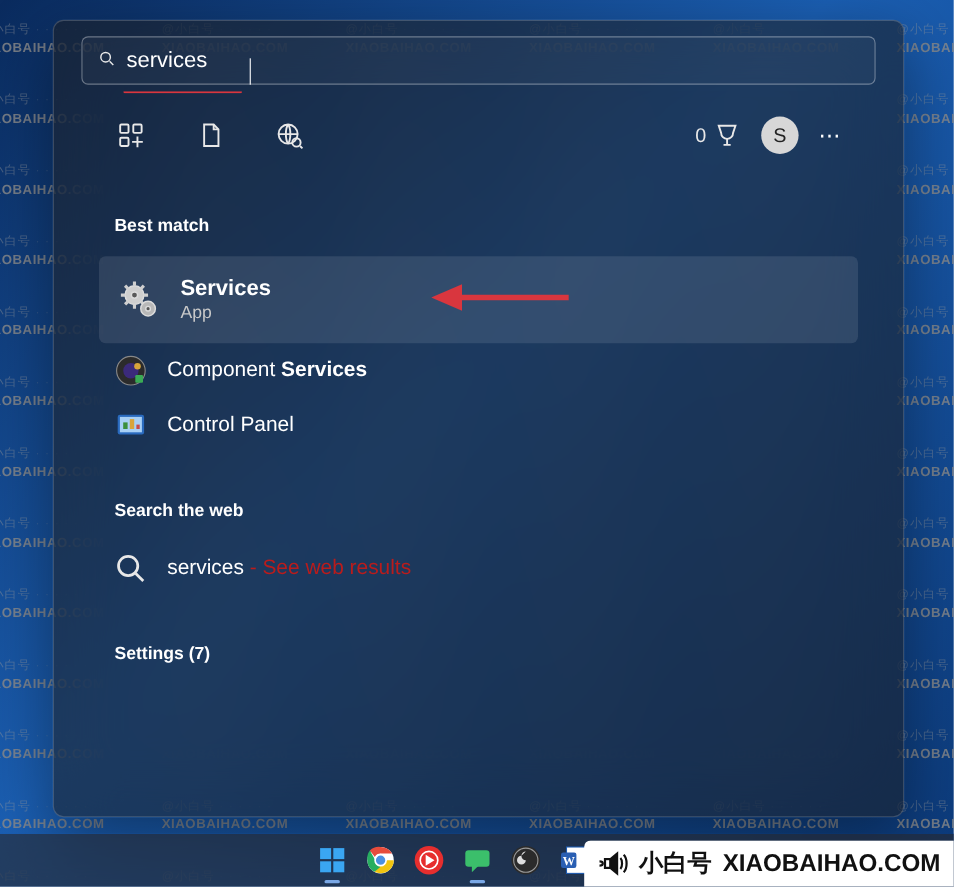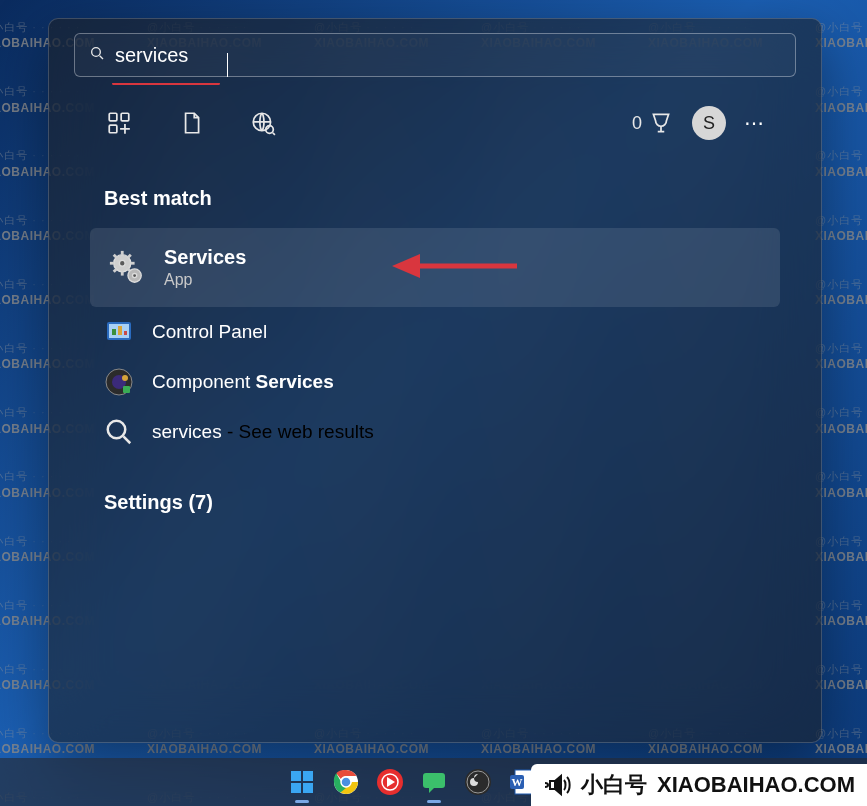--- a/index.html
+++ b/index.html
@@ -55,42 +55,42 @@
   .filter-left { display:flex; gap: 42px; align-items:center; }
   .filter-right { display:flex; gap: 18px; align-items:center; }
   .filter-icon { width:30px; height:30px; display:flex; align-items:center; justify-content:center; color:#e8e8e8; cursor:pointer; }
   .filter-icon svg { width:26px; height:26px; }
   .reward { display:flex; align-items:center; gap:6px; color:#e8e8e8; }
   .reward-count { font-size:18px; }
   .avatar { width:34px; height:34px; border-radius:50%; background:#d7d7d7; color:#222; display:flex; align-items:center; justify-content:center; font-size:18px; font-weight:500; }
   .ellipsis { font-size:20px; letter-spacing:2px; cursor:pointer;}
 
   .content { padding: 0 55px; }
-  .section-header { font-size: 20px; font-weight:600; margin-top: 34px; margin-bottom: 18px; color:#fff; }
+  .section-header { font-size: 16px; font-weight:600; margin-top: 44px; margin-bottom: 18px; color:#fff; }
 
   .best-match-item {
     margin: 0 -14px; padding: 18px 18px; border-radius: 6px;
     background: rgba(255,255,255,0.10);
     display:flex; align-items:center; gap: 18px;
     position: relative;
   }
   .best-match-item .app-icon { width: 38px; height:38px; color:#e6e6e6; }
   .best-match-item .title { font-size: 20px; font-weight:600; }
   .best-match-item .subtitle { font-size: 16px; color: #c9c9c9; margin-top:2px; }
 
   .arrow-overlay { position:absolute; right: 388px; top: 50%; transform: translateY(-50%) translateX(100%); pointer-events:none;}
 
   .list-item {
     display:flex; align-items:center; gap: 18px; padding: 10px 0; cursor:pointer;
   }
   .list-item .app-small { width:30px; height:30px; display:flex; align-items:center; justify-content:center;}
   .list-item .label { font-size: 19px; color:#fff; }
   .list-item .label b { font-weight:700; }
 
-  .web-item .label-dim { color: #000000; }
+  .web-item .label-dim { color: #b91c1c; }
 
   
   .taskbar {
     position:absolute; left:0; right:0; bottom:0; height:48px;
     background: rgba(40,40,45,0.6);
     backdrop-filter: blur(20px);
     display:flex; align-items:center; justify-content:center; gap: 14px;
     z-index: 10;
   }
   .tb-icon { width:30px; height:30px; display:flex; align-items:center; justify-content:center; cursor:pointer; position:relative;}
@@ -540,44 +540,45 @@
           <line x1="125" y1="20" x2="20" y2="20" stroke="#d9363e" stroke-width="5"></line>
           <polygon points="0,20 28,8 28,32" fill="#d9363e"></polygon>
         </svg>
       </div>
     </div>
 
 
     <div class="list-item">
       <span class="app-small">
         <svg viewBox="0 0 30 30">
+            <circle cx="15" cy="15" r="13" fill="#2b2b2b" stroke="#888"></circle>
+            <circle cx="15" cy="15" r="7" fill="#3b2a7a"></circle>
+            <circle cx="21" cy="11" r="3" fill="#d7a43a"></circle>
+            <rect x="19" y="19" width="7" height="7" fill="#3aab55" rx="1"></rect>
+          </svg>
+      </span>
+      <span class="label">
+        <span>Component </span><b>Services</b>
+      </span>
+    </div>
+
+    <div class="list-item">
+      <span class="app-small">
+        <svg viewBox="0 0 30 30">
             <rect x="3" y="5" width="24" height="18" rx="2" fill="#2a6bbf"></rect>
             <rect x="5" y="7" width="20" height="14" fill="#a8d0f5"></rect>
             <rect x="8" y="12" width="4" height="6" fill="#3b8f3b"></rect>
             <rect x="14" y="9" width="4" height="9" fill="#d9a43a"></rect>
             <rect x="20" y="14" width="3" height="4" fill="#c74a4a"></rect>
           </svg>
       </span>
       <span class="label">Control Panel</span>
     </div>
 
-    <div class="list-item">
-      <span class="app-small">
-        <svg viewBox="0 0 30 30">
-            <circle cx="15" cy="15" r="13" fill="#2b2b2b" stroke="#888"></circle>
-            <circle cx="15" cy="15" r="7" fill="#3b2a7a"></circle>
-            <circle cx="21" cy="11" r="3" fill="#d7a43a"></circle>
-            <rect x="19" y="19" width="7" height="7" fill="#3aab55" rx="1"></rect>
-          </svg>
-      </span>
-      <span class="label">
-        <span>Component </span><b>Services</b>
-      </span>
-    </div>
-
+    <div class="section-header">Search the web</div>
 
     <div class="list-item web-item">
       <span class="app-small">
         <svg viewBox="0 0 24 24" fill="none" stroke="#e8e8e8" stroke-width="2">
             <circle cx="10" cy="10" r="7"></circle>
             <line x1="15.5" y1="15.5" x2="21" y2="21"></line>
           </svg>
       </span>
       <span class="label">
         <span>services</span><span class="label-dim"> - See web results</span>

